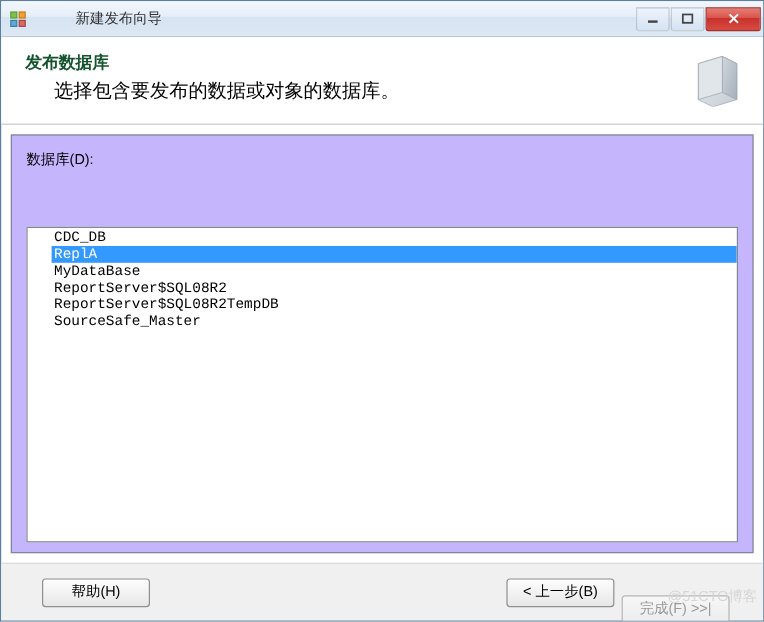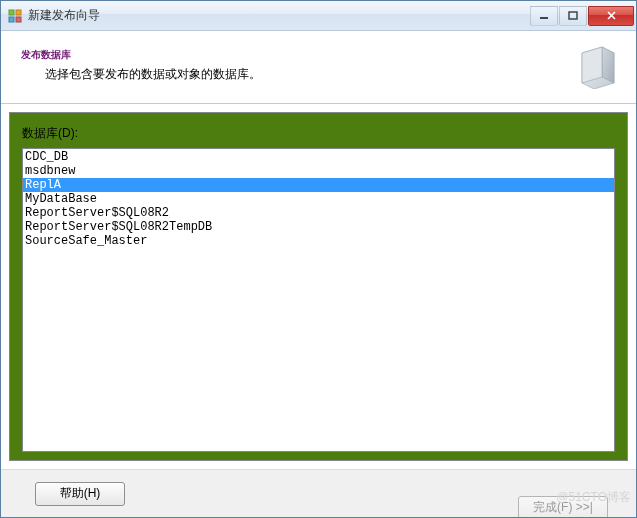--- a/index.html
+++ b/index.html
@@ -16,20 +16,21 @@
     flex-direction: column;
   }
   
   .titlebar {
     height: 30px;
     background: linear-gradient(to bottom, #f3f7fc 0%, #e4edf7 45%, #d6e3f1 46%, #dde8f4 100%);
     display: flex;
     align-items: center;
     padding: 0 2px 0 6px;
     border-bottom: 1px solid #b9c8d8;
+    gap: 35px;
   }
   .title-icon {
     width: 16px; height: 16px;
     display: flex; align-items: center; justify-content: center;
     margin-right: 5px;
   }
   .title-text {
     color: #333;
     flex: 1;
   }
@@ -54,64 +55,66 @@
   
   .header-panel {
     background: #fff;
     padding: 10px 14px 14px 20px;
     display: flex;
     align-items: center;
     border-bottom: 1px solid #c9c9c9;
   }
   .header-text { flex: 1; }
   .header-title {
-    font-size: 10px;
+    font-size: 14px;
     font-weight: bold;
-    color: #701a75;
+    color: #14532d;
     margin-bottom: 4px;
   }
   .header-subtitle {
-    font-size: 12px;
+    font-size: 16px;
     color: #000;
     padding-left: 24px;
   }
   .header-graphic {
     width: 48px; height: 48px;
     margin-left: 10px;
     display: flex; align-items: center; justify-content: center;
   }
   
   .content {
     flex: 1;
     margin: 8px;
     border: 1px solid #828790;
-    background: #4d7c0f;
+    background: #c4b5fd;
     padding: 12px 12px 8px 12px;
     display: flex;
     flex-direction: column;
+    gap: 41px;
   }
   .list-label {
     margin-bottom: 6px;
     color: #000;
   }
   .listbox {
     flex: 1;
     border: 1px solid #828790;
     background: #fff;
     overflow: auto;
     font-family: "SimSun", "Courier New", monospace;
     font-size: 12px;
     line-height: 14px;
     padding: 1px 0;
   }
   .list-item {
     padding: 0 2px;
     white-space: nowrap;
     cursor: default;
     color: #000;
+    margin-left: 20px;
   }
   .list-item.selected {
     background: #3399ff;
     color: #fff;
   }
   
   .footer {
     height: 48px;
     padding: 0 28px;
     display: flex;
@@ -206,28 +209,28 @@
       <polygon points="28,6 40,12 40,42 28,36" fill="url(#g2)" stroke="#9aa3ab" stroke-width="0.6"></polygon>
       <polygon points="8,12 28,6 28,36 8,42" fill="#e0e6ea" stroke="#9aa3ab" stroke-width="0.6"></polygon>
     </svg>
   </div>
 </div>
 
 <div class="content">
   <div class="list-label">数据库(D):</div>
   <div class="listbox" id="db-list">
       <div class="list-item">CDC_DB</div>
-      <div class="list-item">msdbnew</div>
       <div class="list-item selected">ReplA</div>
       <div class="list-item">MyDataBase</div>
       <div class="list-item">ReportServer$SQL08R2</div>
       <div class="list-item">ReportServer$SQL08R2TempDB</div>
       <div class="list-item">SourceSafe_Master</div>
     </div>
 </div>
 
 <div class="footer">
   <button class="btn">帮助(H)</button>
   <div class="footer-spacer"></div>
+  <button class="btn">&lt; 上一步(B)</button>
   <button class="btn" disabled="">完成(F) &gt;&gt;|</button>
 </div>
 
 <div class="watermark">@51CTO博客</div>
 
 </body></html>

